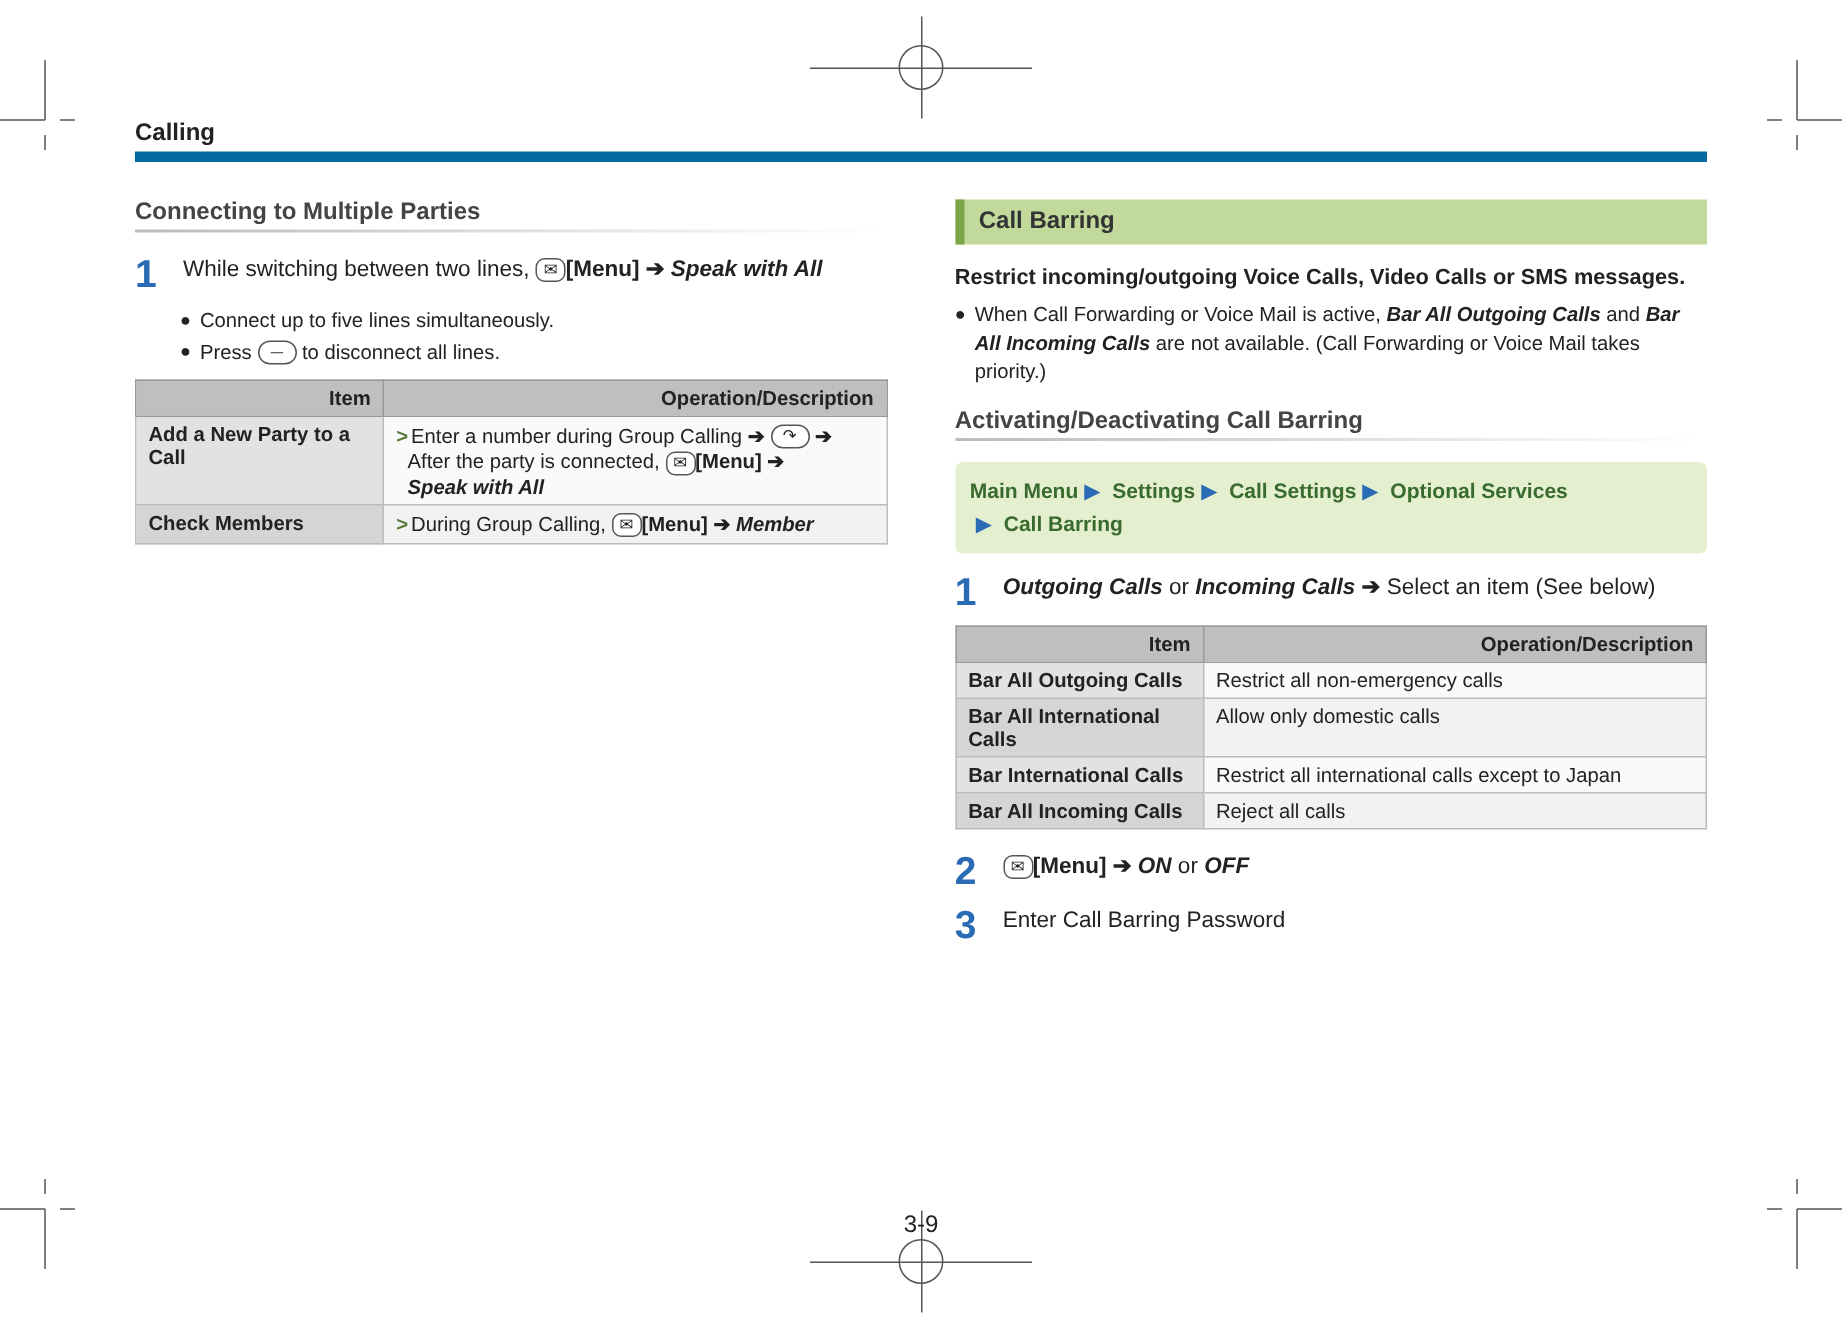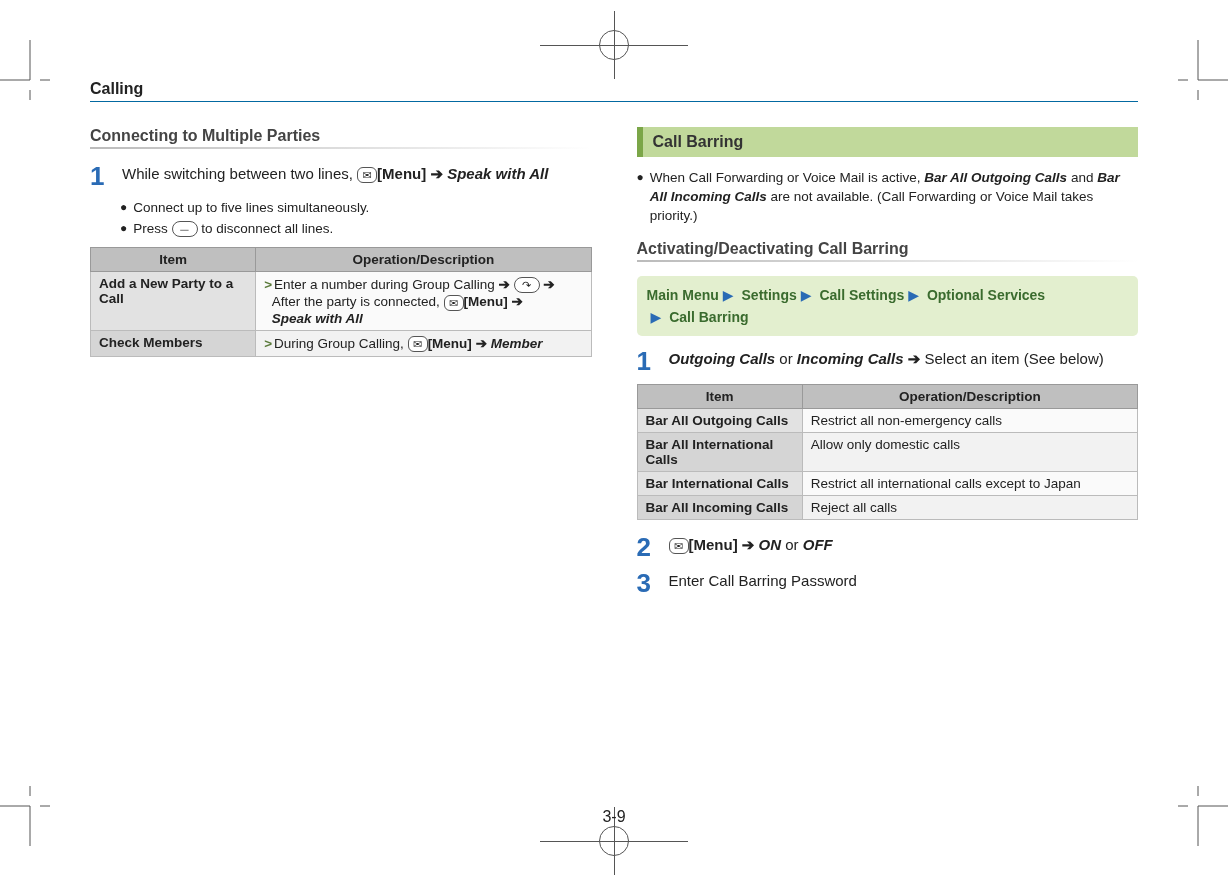--- a/index.html
+++ b/index.html
@@ -39,21 +39,21 @@
   .crop-side svg { width:100%; height:100%; }
   .crop-tl { top:40px; left:-10px; }
   .crop-tr { top:40px; right:-10px; }
   .crop-bl { bottom:40px; left:-10px; }
   .crop-br { bottom:40px; right:-10px; }
 
   .chapter {
     font-weight: bold;
     font-size: 16px;
     padding-bottom: 3px;
-    border-bottom: 1px solid #0369a1;
+    border-bottom: 7px solid #0369a1;
     margin-bottom: 25px;
   }
   .columns {
     display: flex;
     gap: 45px;
   }
   .col { flex: 1; min-width: 0; }
 
   .h3 {
     font-weight: bold;
@@ -94,21 +94,21 @@
 
   table.optable {
     width: 100%;
     border-collapse: collapse;
     font-size: 13.5px;
     margin-top: 8px;
   }
   table.optable th {
     background: #bfbfbf;
     font-weight: bold;
-    text-align: center;
+    text-align: right;
     padding: 4px 8px;
     border: 1px solid #999;
   }
   table.optable td {
     border: 1px solid #bbb;
     padding: 4px 8px;
     vertical-align: top;
     margin-left: 25px;
   }
   table.optable tr:nth-child(even) td.item { background:#e0e0e0; }
@@ -241,20 +241,21 @@
               <span class="arrow-marker">&gt;</span><span>During Group Calling, </span><span class="key">✉</span><b>[Menu]</b> <span class="rarrow">➔</span> <span class="bolditalic">Member</span>
             </td>
           </tr>
         </tbody>
       </table>
     </div>
 
     <div class="col">
       <div class="section-bar">Call Barring</div>
 
+      <div class="desc">Restrict incoming/outgoing Voice Calls, Video Calls or SMS messages.</div>
 
       <div class="bullet" style="margin-left:0">
         <span class="dot">●</span>
         <span>
           <span>When Call Forwarding or Voice Mail is active, </span><span class="bolditalic">Bar All Outgoing Calls</span><span> and </span><span class="bolditalic">Bar All Incoming Calls</span><span> are not available. (Call Forwarding or Voice Mail takes priority.)</span>
         </span>
       </div>
 
       <div class="h3" style="margin-top:14px">Activating/Deactivating Call Barring</div>
 

